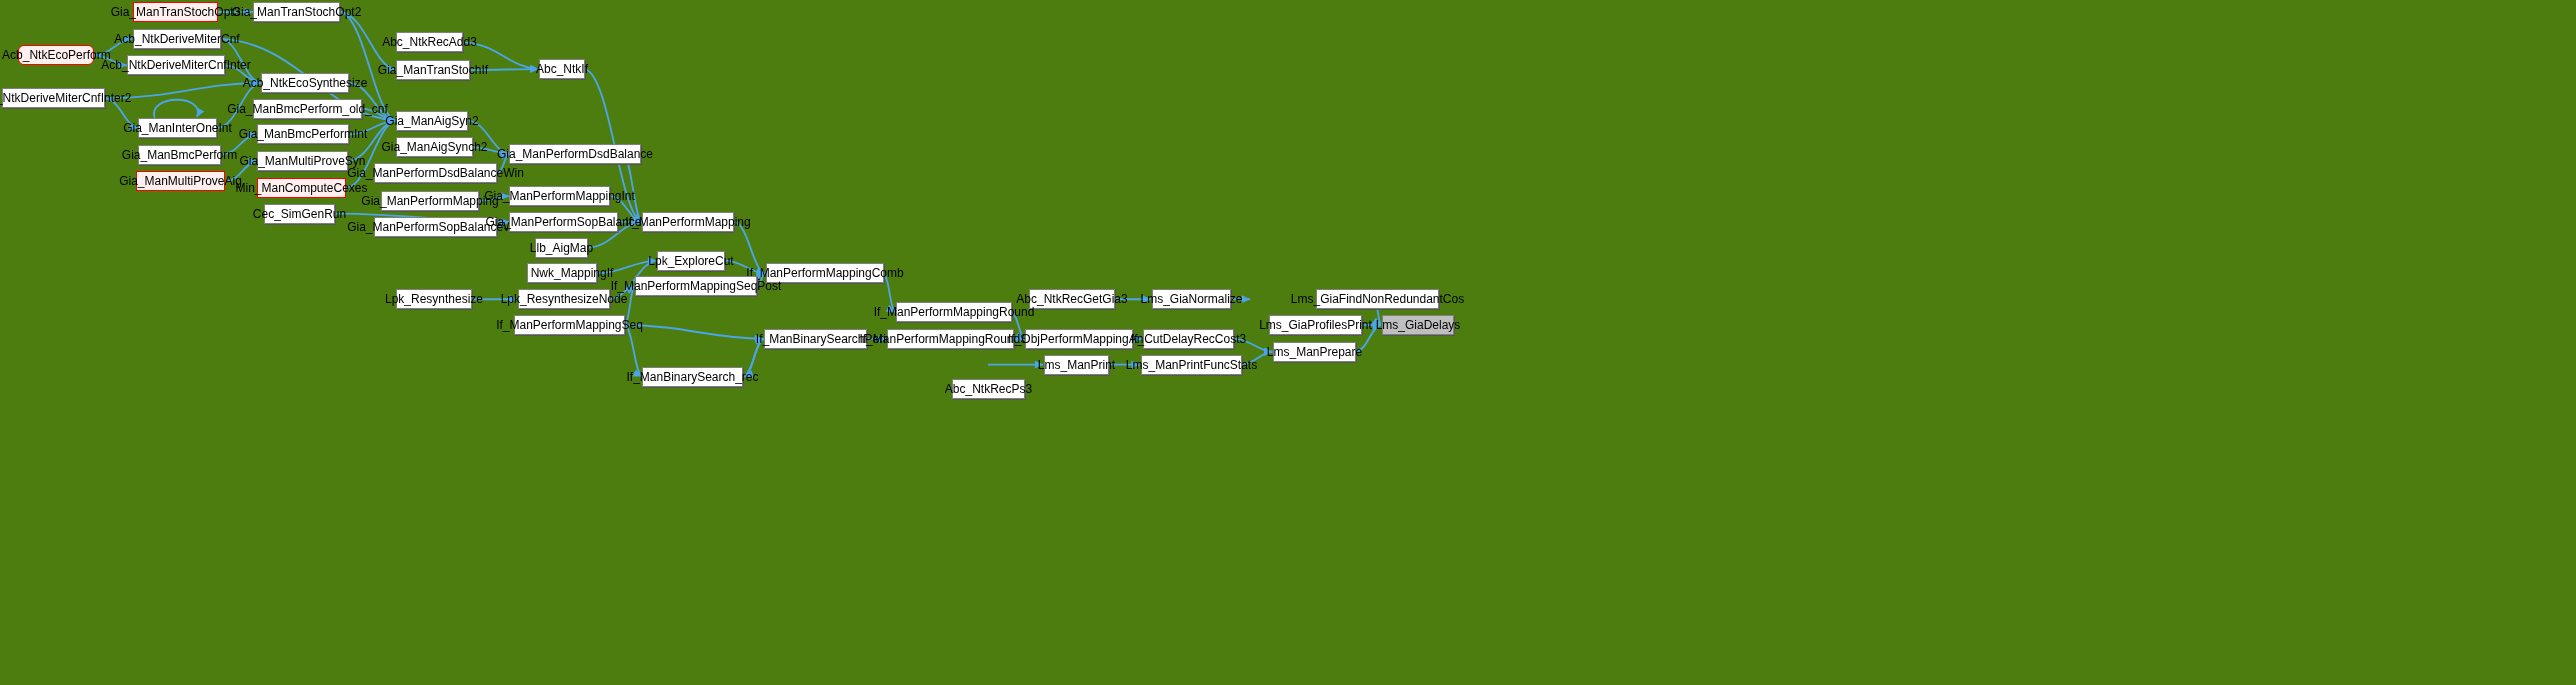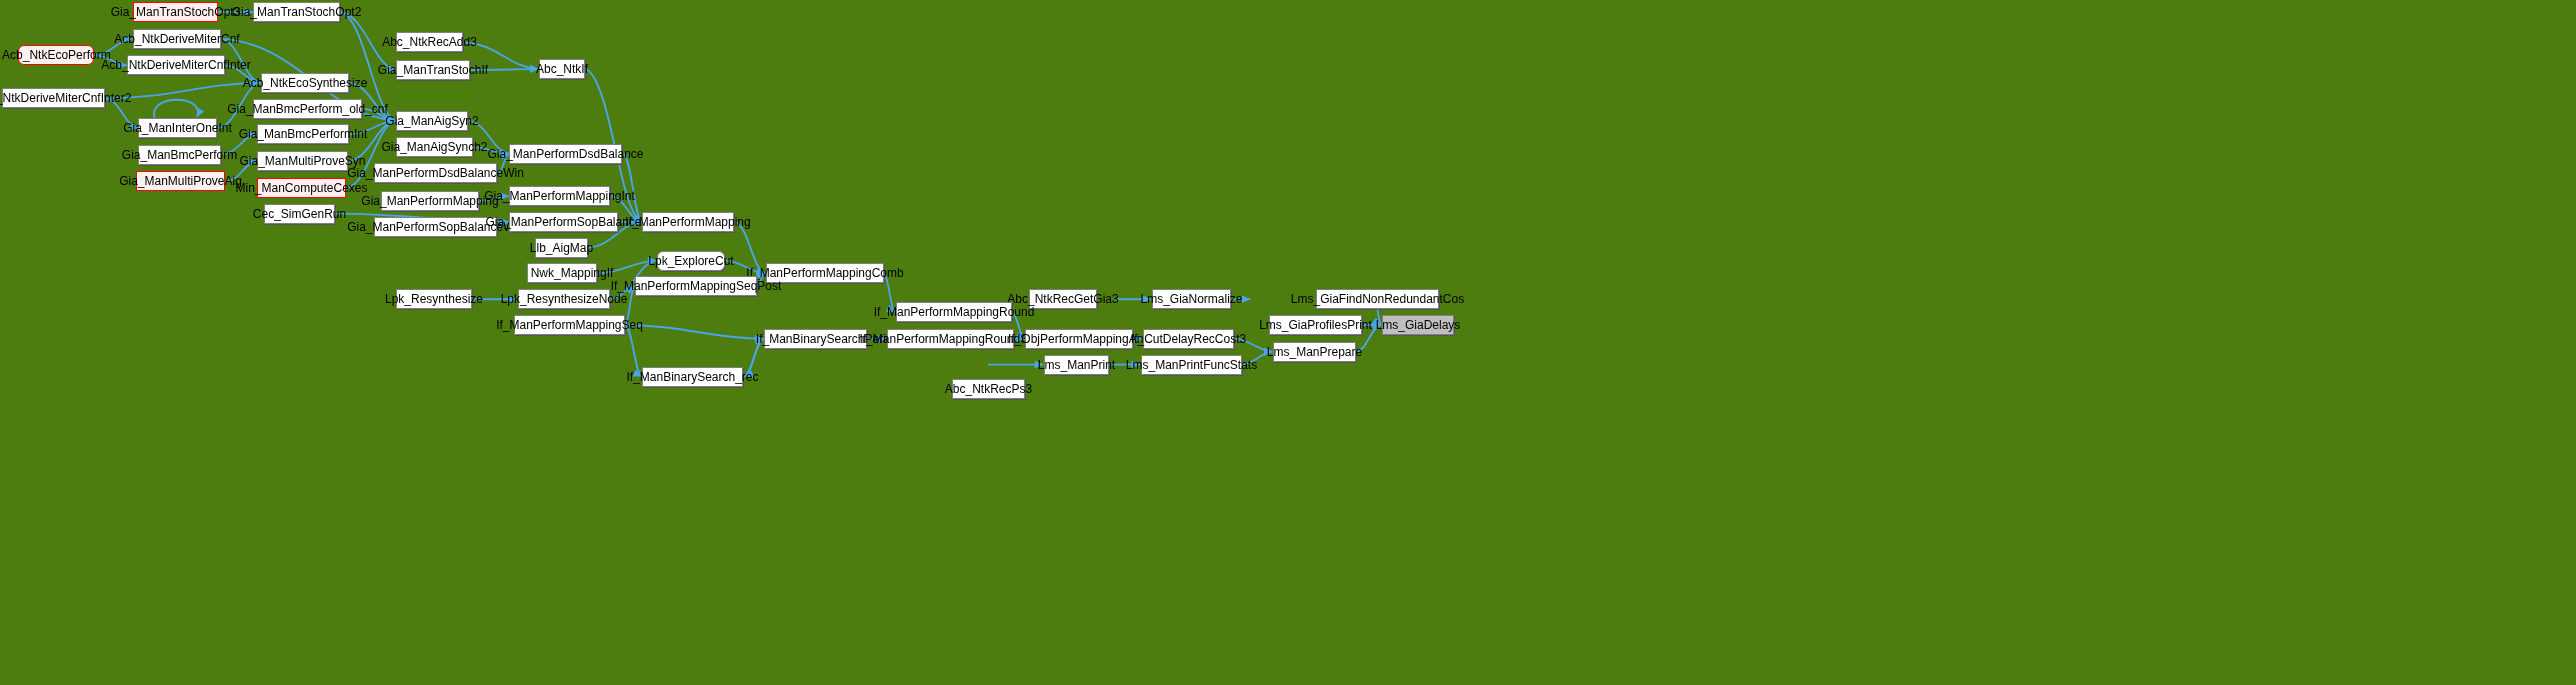--- a/index.html
+++ b/index.html
@@ -175,21 +175,21 @@
       </div>
       <div class="node" style="left: 138px; top: 118px; width: 79px;">
         <span>Gia_ManInterOneInt</span>
       </div>
       <div class="node" style="left: 257px; top: 124px; width: 92px;">
         <span>Gia_ManBmcPerformInt</span>
       </div>
       <div class="node" style="left: 396px; top: 137px; width: 77px;">
         <span>Gia_ManAigSynch2</span>
       </div>
-      <div class="node" style="left: 509px; top: 144px; width: 113px;">
+      <div class="node" style="left: 509px; top: 144px; width: 132px;">
         <span>Gia_ManPerformDsdBalance</span>
       </div>
       <div class="node" style="left: 138px; top: 145px; width: 83px;">
         <span>Gia_ManBmcPerform</span>
       </div>
       <div class="node" style="left: 257px; top: 151px; width: 91px;">
         <span>Gia_ManMultiProveSyn</span>
       </div>
       <div class="node red" style="left: 136px; top: 171px; width: 89px;">
         <span>Gia_ManMultiProveAig</span>
@@ -214,39 +214,39 @@
       </div>
       <div class="node" style="left: 509px; top: 212px; width: 109px;">
         <span>Gia_ManPerformSopBalance</span>
       </div>
       <div class="node" style="left: 642px; top: 212px; width: 92px;">
         <span>If_ManPerformMapping</span>
       </div>
       <div class="node" style="left: 535px; top: 238px; width: 53px;">
         <span>Llb_AigMap</span>
       </div>
-      <div class="node" style="left: 657px; top: 251px; width: 68px; border-radius: 6px;">
+      <div class="node" style="left: 657px; top: 251px; width: 68px;">
         <span>Lpk_ExploreCut</span>
       </div>
       <div class="node" style="left: 527px; top: 263px; width: 70px; padding-left: 20px;">
         <span>Nwk_MappingIf</span>
       </div>
       <div class="node" style="left: 766px; top: 263px; width: 118px;">
         <span>If_ManPerformMappingComb</span>
       </div>
       <div class="node" style="left: 635px; top: 276px; width: 122px;">
         <span>If_ManPerformMappingSeqPost</span>
       </div>
       <div class="node" style="left: 396px; top: 289px; width: 76px;">
         <span>Lpk_Resynthesize</span>
       </div>
       <div class="node" style="left: 518px; top: 289px; width: 92px; text-align: right;">
         <span>Lpk_ResynthesizeNode</span>
       </div>
-      <div class="node" style="left: 1029px; top: 289px; width: 68px; text-align: right;">
+      <div class="node" style="left: 1029px; top: 289px; width: 86px; text-align: right;">
         <span>Abc_NtkRecGetGia3</span>
       </div>
       <div class="node" style="left: 1152px; top: 289px; width: 79px;">
         <span>Lms_GiaNormalize</span>
       </div>
       <div class="node" style="left: 1316px; top: 289px; width: 123px;">
         <span>Lms_GiaFindNonRedundantCos</span>
       </div>
       <div class="node" style="left: 896px; top: 302px; width: 116px;">
         <span>If_ManPerformMappingRound</span>

